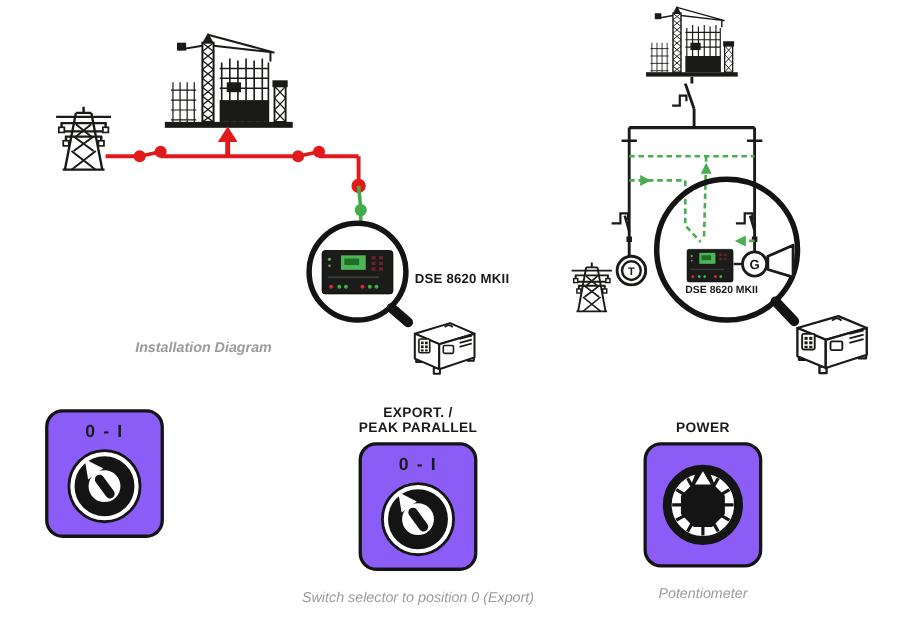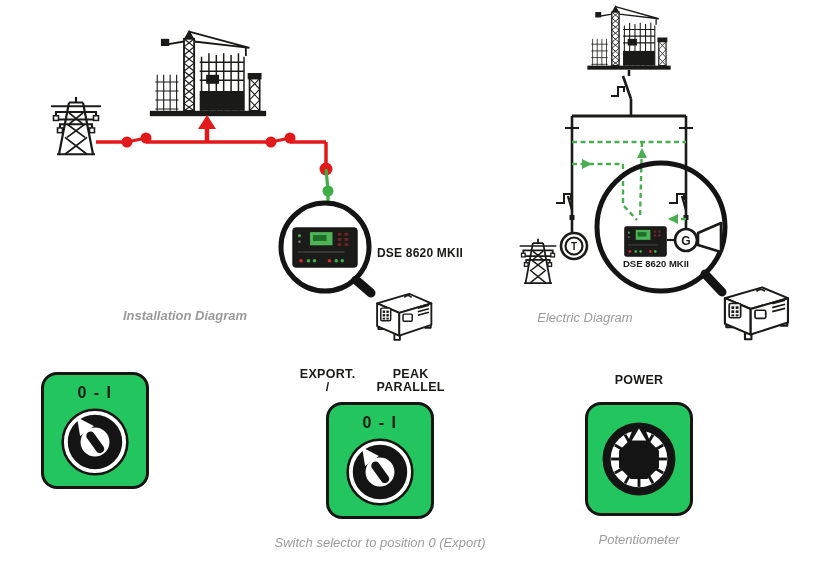--- a/index.html
+++ b/index.html
@@ -7,24 +7,24 @@
           font-family:"Liberation Sans",sans-serif;color:#1a1a18;}
   .abs{position:absolute;}
   .bold-label{font-weight:bold;color:#1a1a18;}
   .caption{font-style:italic;color:#9b9b9b;font-size:13px;text-align:center;}
   .magneto{left:107px;top:148px;font-size:11.5px;line-height:14px;font-weight:bold;}
   .dse-left{left:377px;top:246px;font-size:12px;font-weight:bold;letter-spacing:.2px;}
   .dse-right{left:623px;top:258px;font-size:9.5px;font-weight:bold;width:66px;text-align:center;}
   .cap-left{left:95px;top:308px;width:180px;font-weight:bold;}
   .cap-right{left:495px;top:310px;width:180px;}
   .control-group{position:absolute;top:366px;width:166px;display:flex;flex-direction:column;align-items:center;}
-  .ctl-title{height:30px;display:flex;flex-direction:row;justify-content:flex-end;align-items:center;
+  .ctl-title{height:30px;display:flex;flex-direction:column;justify-content:flex-end;align-items:center;
              font-weight:bold;font-size:12.5px;line-height:13.5px;text-align:center;letter-spacing:.3px;}
   .knob-square{margin-top:6px;width:102px;height:111px;border:3.5px solid #141414;border-radius:16px;
-               background:#22c55e;display:flex;flex-direction:column;align-items:center;box-sizing:content-box;}
+               background:#8b5cf6;display:flex;flex-direction:column;align-items:center;box-sizing:content-box;}
   .knob-square.pot{height:108px;justify-content:center;}
   .oi{margin-top:9px;font-weight:bold;font-size:16px;letter-spacing:1.5px;}
   .ctl-caption{margin-top:16px;font-style:italic;color:#9b9b9b;font-size:13px;text-align:center;white-space:nowrap;}
   svg text{font-family:"Liberation Sans",sans-serif;}
 </style>
 </head>
 <body>
 
 <div class="canvas">
 
@@ -254,21 +254,20 @@
           <rect x="33" y="48" width="4" height="3"></rect>
       </g>
       <rect x="60" y="42" width="15" height="12" rx="2" fill="#fff" stroke="#1a1a18" stroke-width="2.4"></rect>
       <path d="M84,32 L102,27 M84,38 L102,33 M84,44 L102,39" stroke="#1a1a18" stroke-width="2.6"></path>
     </svg>
   </svg>
 
   <div class="abs bold-label dse-left">DSE 8620 MKII</div>
   <div class="abs bold-label dse-right">DSE 8620 MKII</div>
   <div class="abs caption cap-left">Installation Diagram</div>
-  <div class="abs caption cap-right">Electric Diagram</div>
 
   <div class="control-group" style="left:12px">
     <div class="knob-square">
       <div class="oi">0 - I</div>
       <svg width="86" height="80" viewBox="0 0 100 94">
         <circle cx="50" cy="47" r="38" fill="#fff" stroke="#141414" stroke-width="3"></circle>
         <circle cx="50" cy="47" r="24.5" fill="none" stroke="#141414" stroke-width="15"></circle>
         <g transform="rotate(-36 50 47)">
           <polygon points="50,11 40,31 60,31" fill="#fff"></polygon>
           <rect x="45" y="33" width="10" height="29" rx="5" fill="#141414"></rect>

